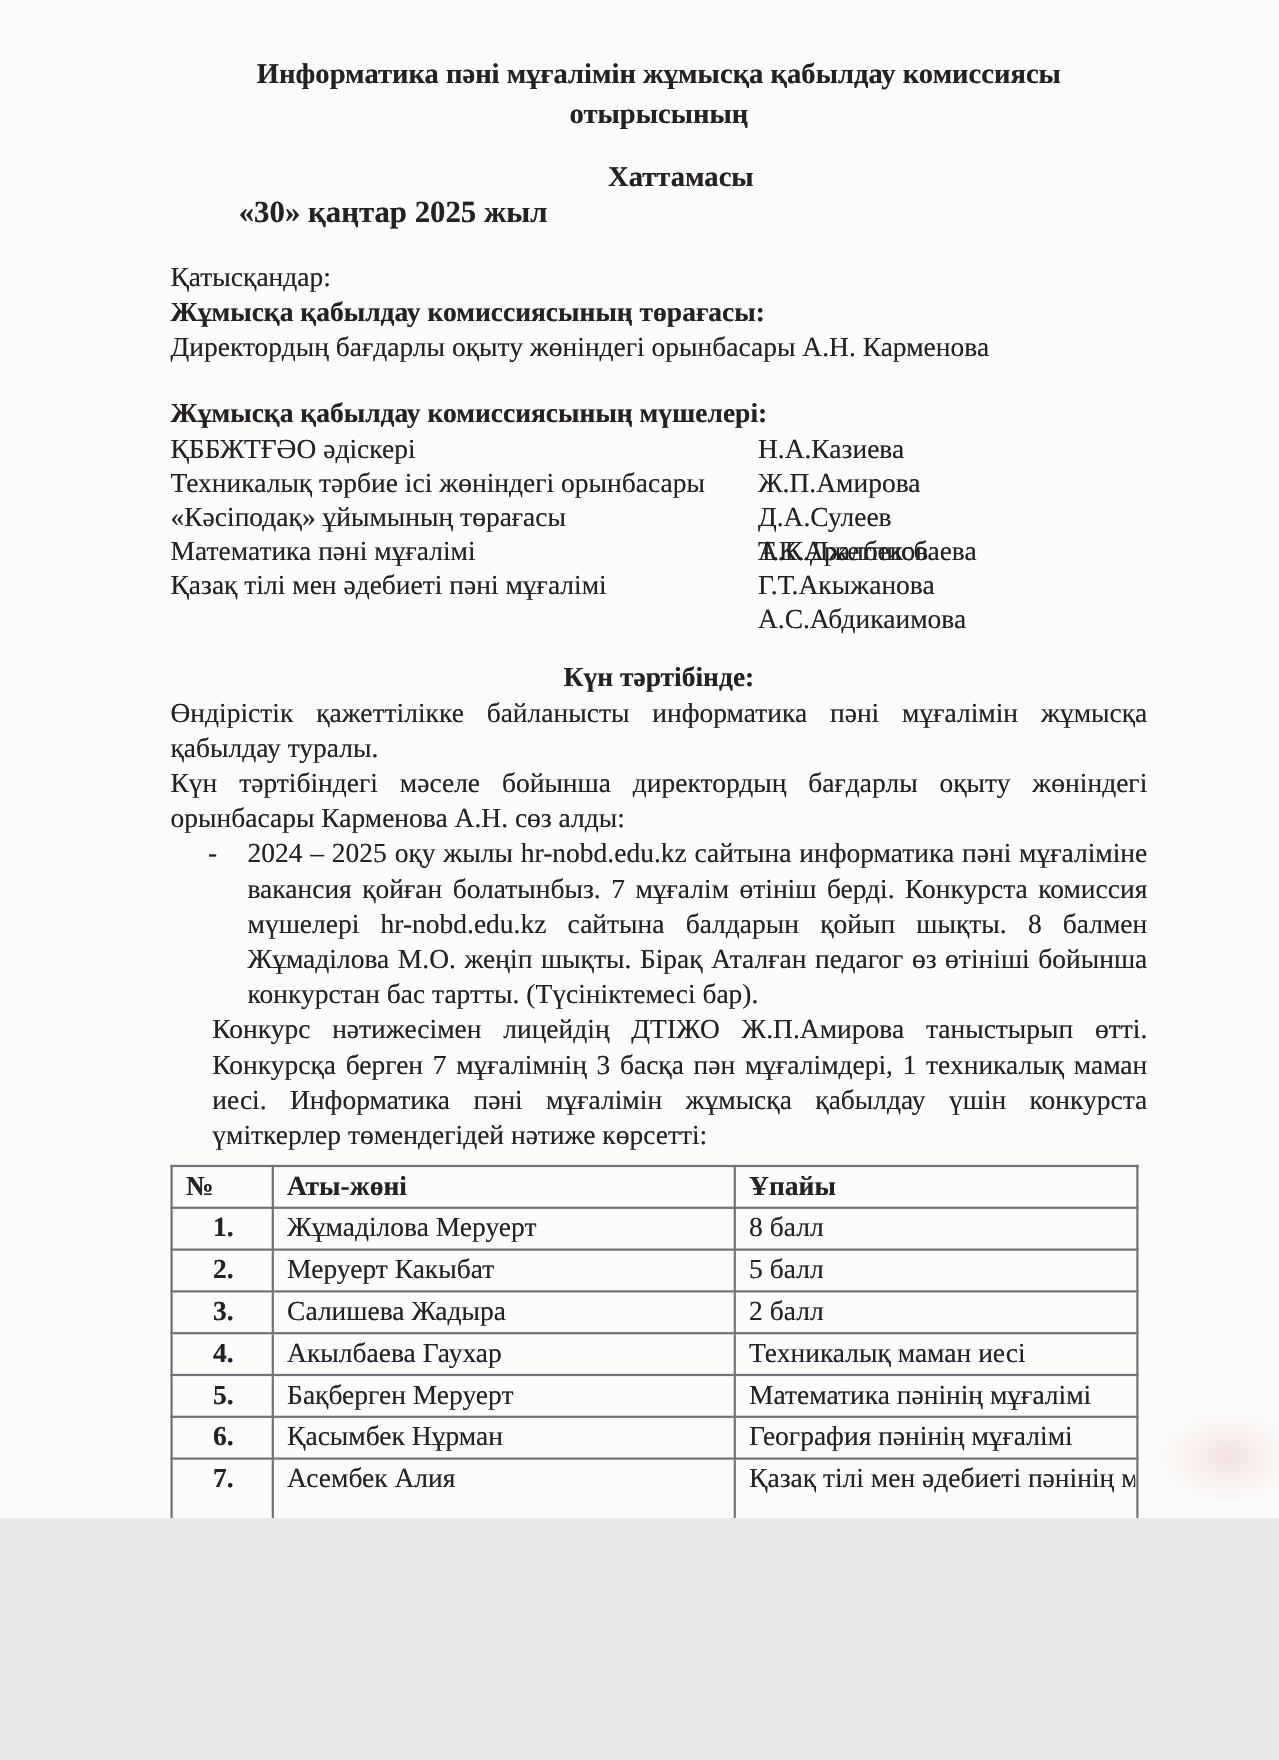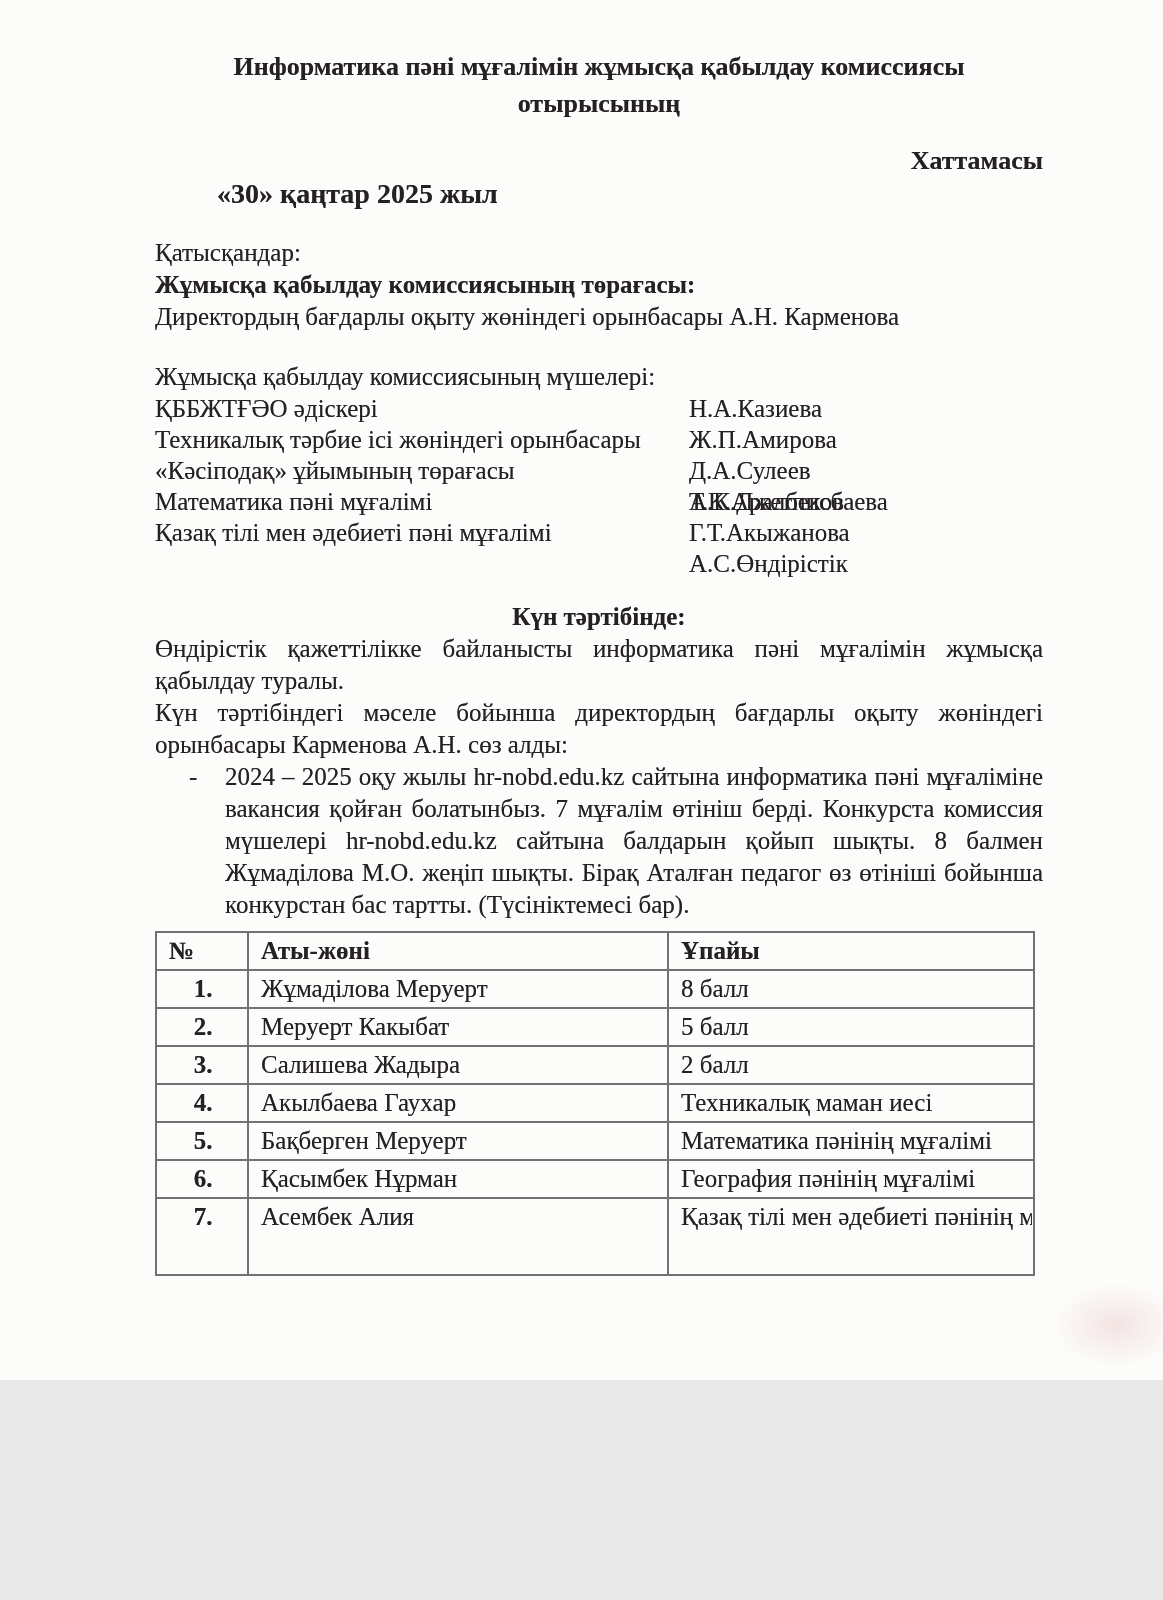--- a/index.html
+++ b/index.html
@@ -25,36 +25,36 @@
     line-height: 32px;
     text-shadow: 0 0 0.5px rgba(45,38,45,0.55);
   }
   .doc-title {
     text-align: center;
     font-weight: bold;
     font-size: 26px;
     line-height: 37px;
   }
   .protocol-label {
-    text-align: right;
+    text-align: center;
     font-weight: bold;
     font-size: 26px;
     line-height: 33px;
     margin-top: 22px;
     padding-left: 40px;
   }
   .date-line {
     font-weight: bold;
     font-size: 28px;
     line-height: 33px;
     text-indent: 62px;
   }
   .participants-heading { margin-top: 27px; }
   .bold-line { font-weight: bold; }
-  .members-heading { margin-top: 28px; font-weight: normal; }
+  .members-heading { margin-top: 28px; font-weight: bold; }
   .member-row { position: relative; line-height: 31px; }
   .member-name { position: absolute; left: 534px; top: 0; }
   .agenda-heading {
     margin-top: 52px;
     text-align: center;
     font-weight: bold;
     line-height: 33px;
   }
   .para { text-align: justify; }
   .agenda-list-item {
@@ -126,34 +126,35 @@
       </div>
         <div class="member-row">
         <span class="member-role">Математика пәні мұғалімі</span>
         <span class="member-name">А.К.Джетписбаева</span>
       </div>
         <div class="member-row">
         <span class="member-role">Қазақ тілі мен әдебиеті пәні мұғалімі</span>
         <span class="member-name">Г.Т.Акыжанова</span>
       </div>
         <div class="member-row">
-        <span class="member-name">А.С.Өндірістік</span>
+        <span class="member-name">А.С.Абдикаимова</span>
       </div>
       </div>
 
     <div class="agenda-heading">Күн тәртібінде:</div>
 
     <div class="para"> Өндірістік қажеттілікке байланысты информатика пәні мұғалімін жұмысқа қабылдау туралы.</div>
     <div class="para">Күн тәртібіндегі мәселе бойынша директордың бағдарлы оқыту жөніндегі орынбасары Карменова А.Н.  сөз алды:</div>
 
     <div class="agenda-list-item">
       <span class="list-dash">-</span>
       <span>2024 – 2025 оқу жылы hr-nobd.edu.kz сайтына информатика пәні мұғаліміне вакансия қойған болатынбыз. 7 мұғалім өтініш берді. Конкурста комиссия мүшелері  hr-nobd.edu.kz сайтына  балдарын қойып шықты. 8 балмен  Жұмаділова М.О. жеңіп шықты. Бірақ Аталған педагог өз өтініші бойынша  конкурстан бас тартты. (Түсініктемесі бар).</span>
     </div>
 
+    <div class="para-indent">Конкурс нәтижесімен лицейдің ДТІЖО Ж.П.Амирова таныстырып өтті. Конкурсқа берген 7 мұғалімнің 3  басқа пән мұғалімдері, 1 техникалық маман иесі. Информатика пәні мұғалімін  жұмысқа қабылдау үшін конкурста үміткерлер төмендегідей нәтиже көрсетті:</div>
 
     <table class="results">
       <colgroup>
           <col class="c1">
           <col class="c2">
           <col class="c3">
         </colgroup>
       <thead>
         <tr>
           <th class="head-num">№</th>

